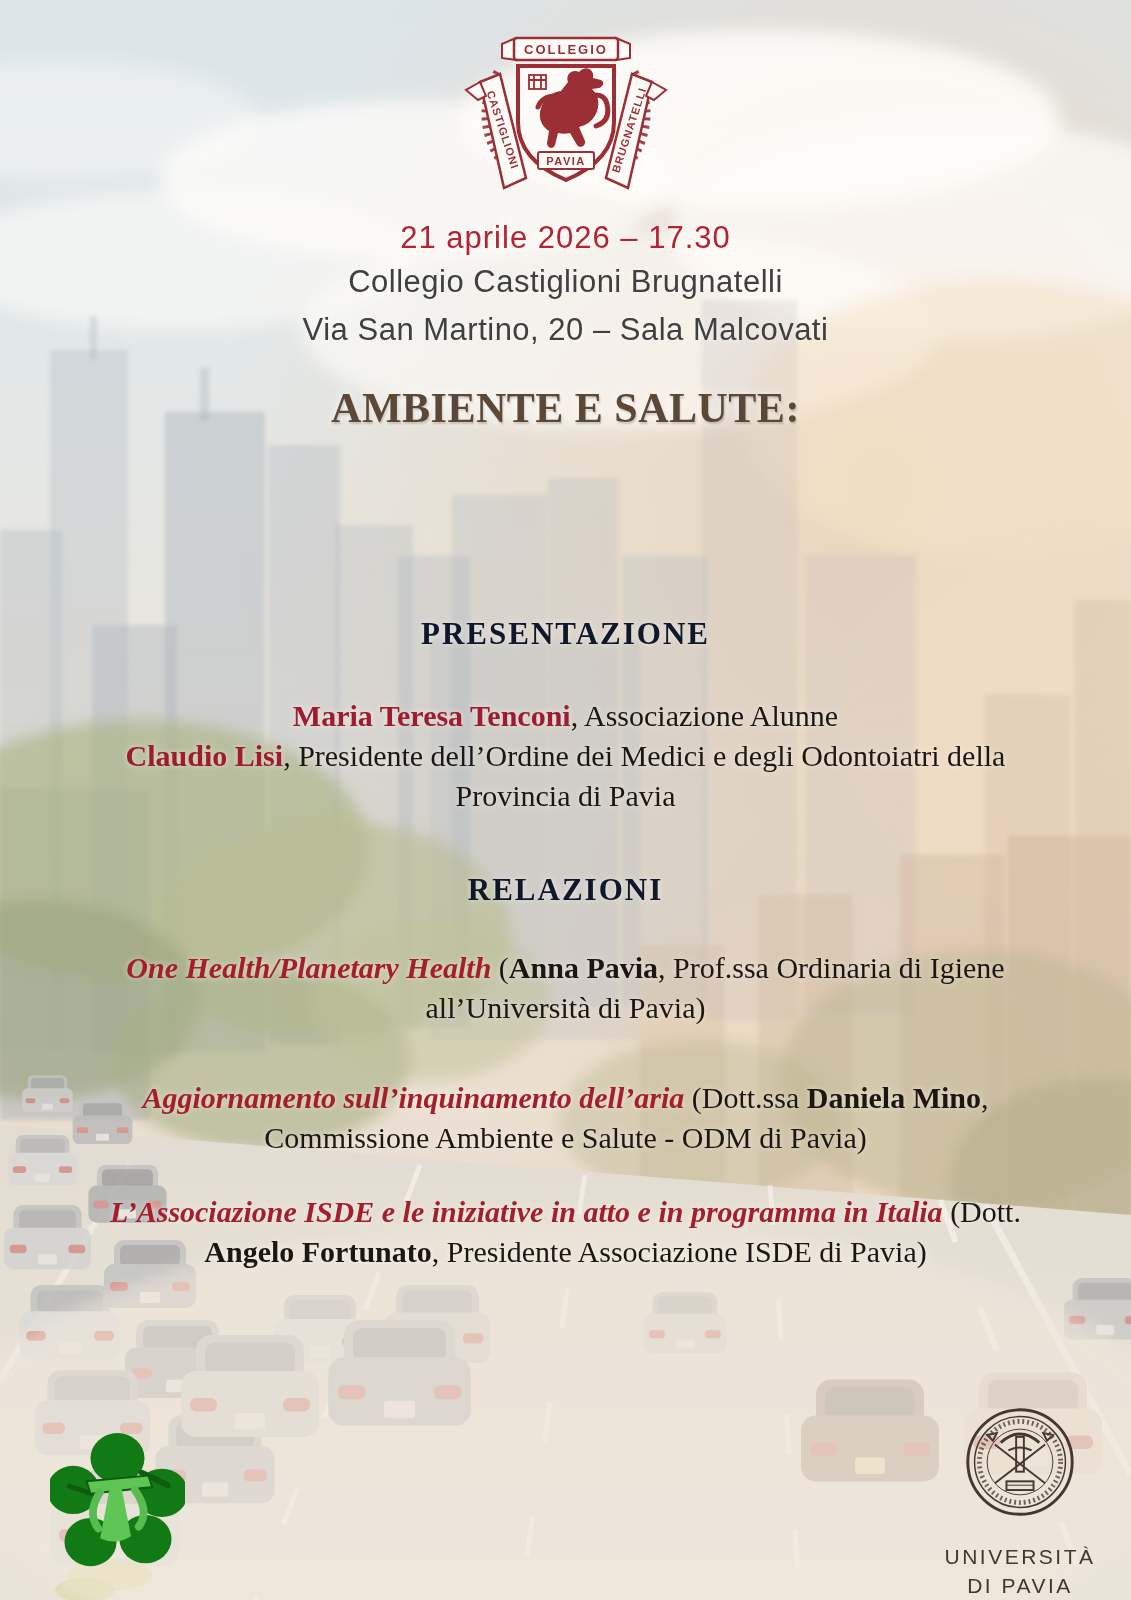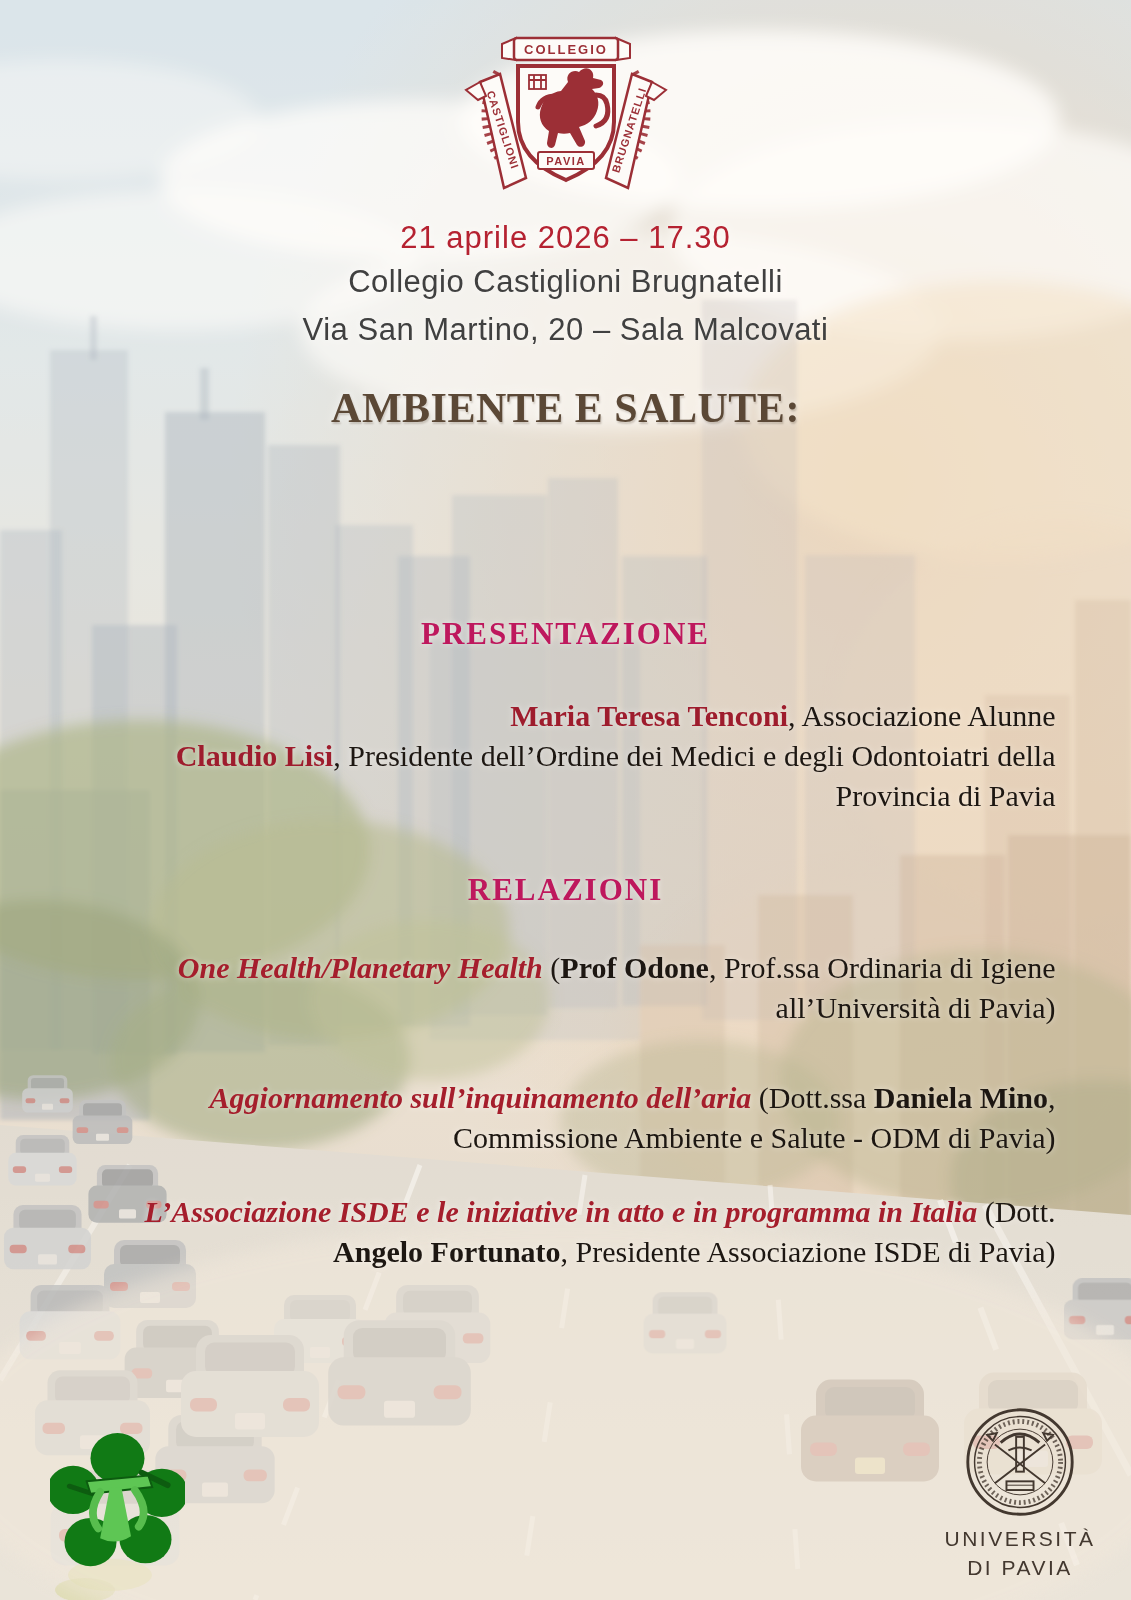--- a/index.html
+++ b/index.html
@@ -10,31 +10,31 @@
   .poster svg.bg{position:absolute;left:0;top:0;}
   .t-center{position:absolute;left:0;width:100%;text-align:center;color:#1d1712;
     text-shadow:0 0 6px rgba(255,255,255,.55);}
   .sans{font-family:Liberation Sans, sans-serif;}
   .date-line{color:#b52231;font-size:31px;letter-spacing:1px;}
   .addr-line{font-size:31px;color:#404040;letter-spacing:.5px;text-align:center;}
   .title-main{font-size:42px;font-weight:bold;color:#5b4836;letter-spacing:.5px;
     text-shadow:0 0 9px rgba(255,255,255,.8),1px 2px 2px rgba(70,50,30,.30);}
   .title-sub{font-size:42px;font-weight:bold;font-style:italic;color:#5b4836;
     text-shadow:0 0 9px rgba(255,255,255,.8),1px 2px 2px rgba(70,50,30,.30);}
-  .sec-heading{font-size:31px;font-weight:bold;color:#be185d;letter-spacing:2px;}
+  .sec-heading{font-size:31px;font-weight:bold;color:#0f172a;letter-spacing:2px;}
   .body-block{font-size:30px;line-height:40px;color:#1d1712;}
-  .body-block .inner{display:block;max-width:980px;margin:0 auto;text-align:right;}
+  .body-block .inner{display:block;max-width:980px;margin:0 auto;}
   .name-red{color:#9e1c2d;font-weight:bold;}
   .talk-title{color:#a51e2c;font-weight:bold;font-style:italic;}
   .speaker-bold{font-weight:bold;}
   .crest-wrap{position:absolute;left:50%;top:30px;transform:translateX(-50%);}
   .isde-wrap{position:absolute;left:50px;top:1430px;}
   .unipv-wrap{position:absolute;left:920px;top:1404px;width:200px;text-align:center;}
   .unipv-text{font-family:"Liberation Sans",sans-serif;color:#43382f;font-size:21px;
-    letter-spacing:2.5px;line-height:29px;margin-top:0;}
+    letter-spacing:2.5px;line-height:29px;margin-top:18px;}
   
   .carbody{fill:var(--b,#aaadb0);} .carroof{fill:var(--w,#9b9ea1);}
   .carglass{fill:var(--g,#6f7376);} .cartl{fill:var(--t,#b2453f);} .carpl{fill:var(--p,#d8d5cf);}
 </style>
 </head>
 <body>
 
 <div class="poster">
 
   <svg class="bg" width="1131" height="1600" viewBox="0 0 1131 1600" aria-hidden="true">
@@ -215,21 +215,21 @@
   <div class="t-center sec-heading" style="top:616px">PRESENTAZIONE</div>
 
   <div class="t-center body-block" style="top:696px">
     <span class="inner"><span class="name-red">Maria Teresa Tenconi</span><span>, Associazione Alunne</span></span>
     <span class="inner"><span class="name-red">Claudio Lisi</span><span>, Presidente dell’Ordine dei Medici e degli Odontoiatri della Provincia di Pavia</span></span>
   </div>
 
   <div class="t-center sec-heading" style="top:872px">RELAZIONI</div>
 
   <div class="t-center body-block" style="top:948px">
-    <span class="inner"><span class="talk-title">One Health/Planetary Health</span><span> (</span><span class="speaker-bold">Prof Odone</span><span>, Prof.ssa Ordinaria di Igiene all’Università di Pavia)</span></span>
+    <span class="inner"><span class="talk-title">One Health/Planetary Health</span><span> (</span><span class="speaker-bold">Anna Pavia</span><span>, Prof.ssa Ordinaria di Igiene all’Università di Pavia)</span></span>
   </div>
 
   <div class="t-center body-block" style="top:1078px">
     <span class="inner"><span class="talk-title">Aggiornamento sull’inquinamento dell’aria</span><span> (Dott.ssa </span><span class="speaker-bold">Daniela Mino</span><span>, Commissione Ambiente e Salute - ODM di Pavia)</span></span>
   </div>
 
   <div class="t-center body-block" style="top:1192px">
     <span class="inner"><span class="talk-title">L’Associazione ISDE e le iniziative in atto e in programma in Italia</span><span> (Dott. </span><span class="speaker-bold">Angelo Fortunato</span><span>, Presidente Associazione ISDE di Pavia)</span></span>
   </div>
 

